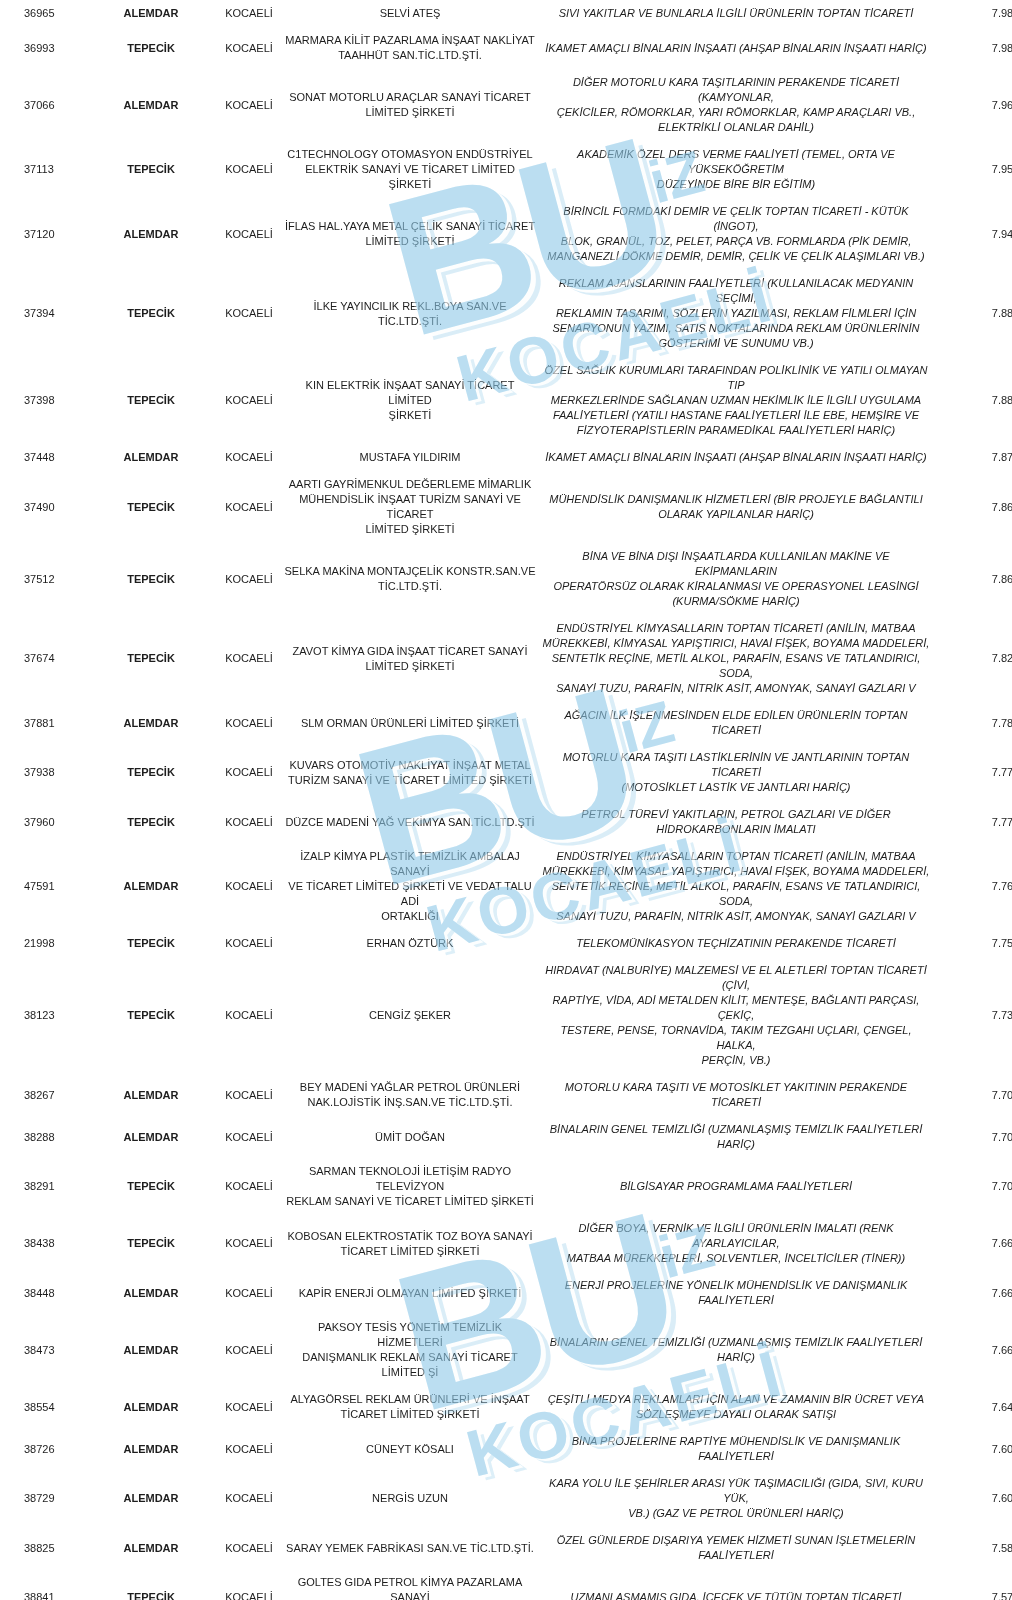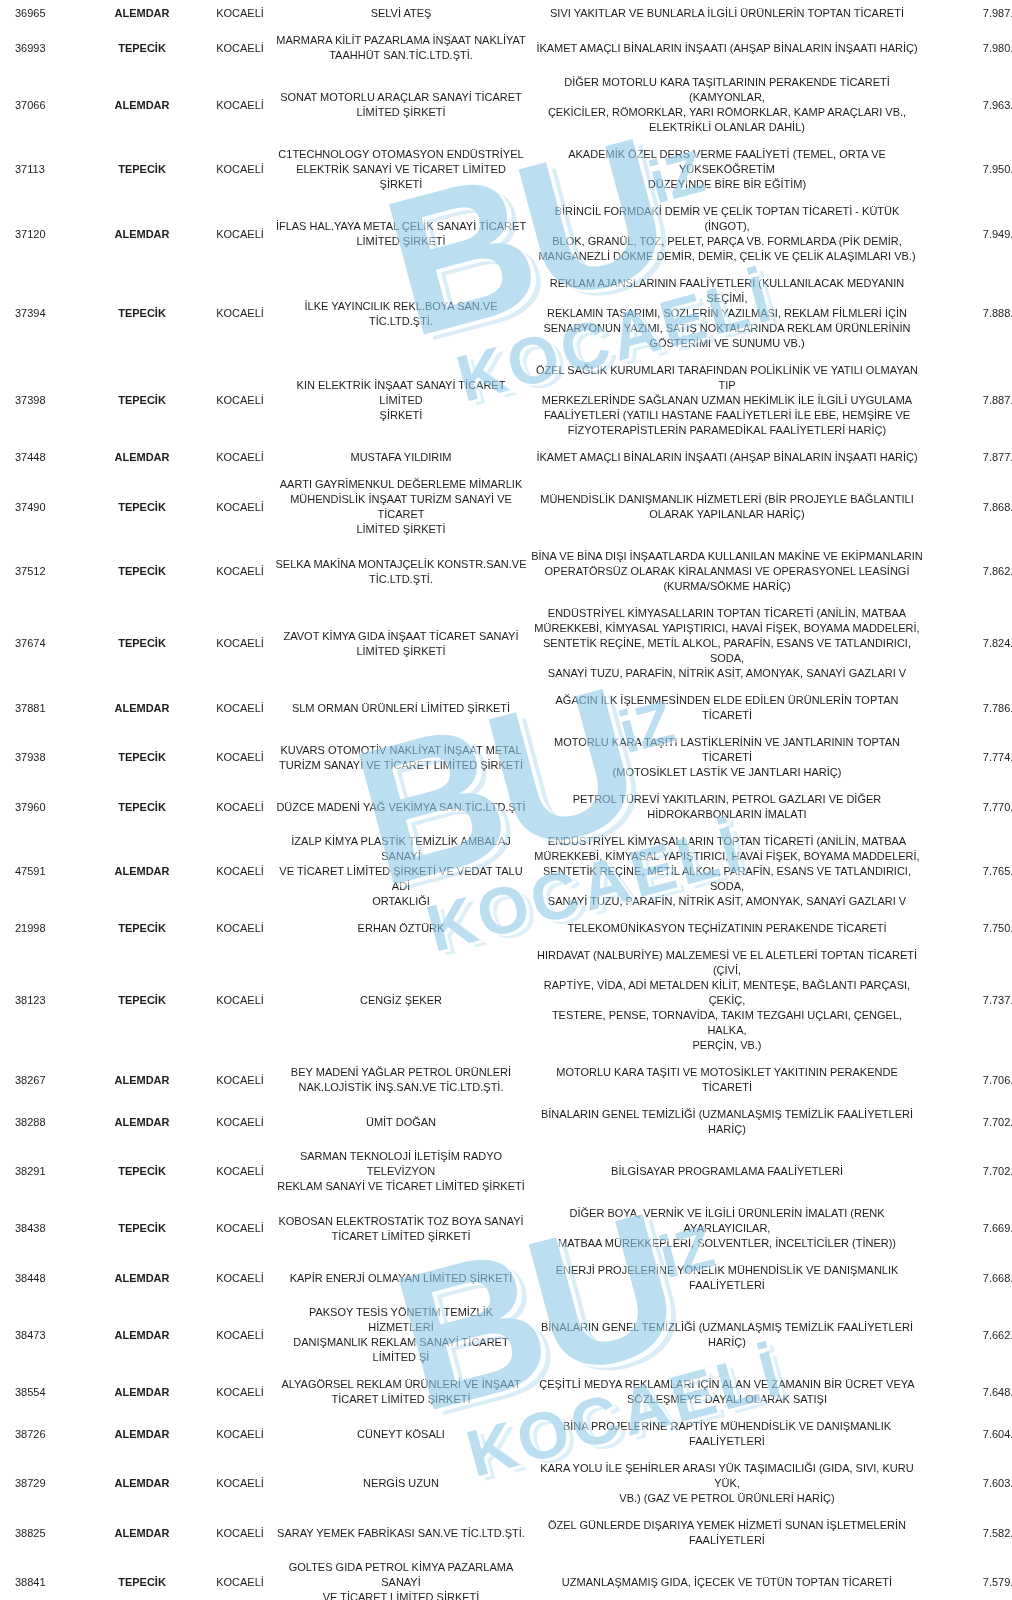--- a/index.html
+++ b/index.html
@@ -13,25 +13,25 @@
   
   table.registry{
     width:1012px;border-collapse:collapse;table-layout:fixed;
     position:relative;z-index:1;
   }
   td{
     font-size:11px;line-height:15px;color:#1d1d1d;
     vertical-align:middle;padding:6px 2px;
     text-align:center;white-space:pre-line;word-wrap:break-word;
   }
-  td.c-no{width:60px;text-align:left;padding-left:15px;}
+  td.c-no{width:60px;text-align:left;padding-left:24px;}
   td.c-district{width:126px;font-weight:bold;}
   td.c-city{width:62px;}
   td.c-company{width:252px;}
-  td.c-activity{width:392px;}
+  td.c-activity{width:392px;font-style:italic;}
   td.c-amount{width:120px;text-align:right;padding-right:26px;}
 
   
   .wm{
     position:absolute;z-index:2;pointer-events:none;
     width:460px;text-align:center;
     transform:rotate(-15deg);
     opacity:0.60;
     font-weight:bold;
   }

